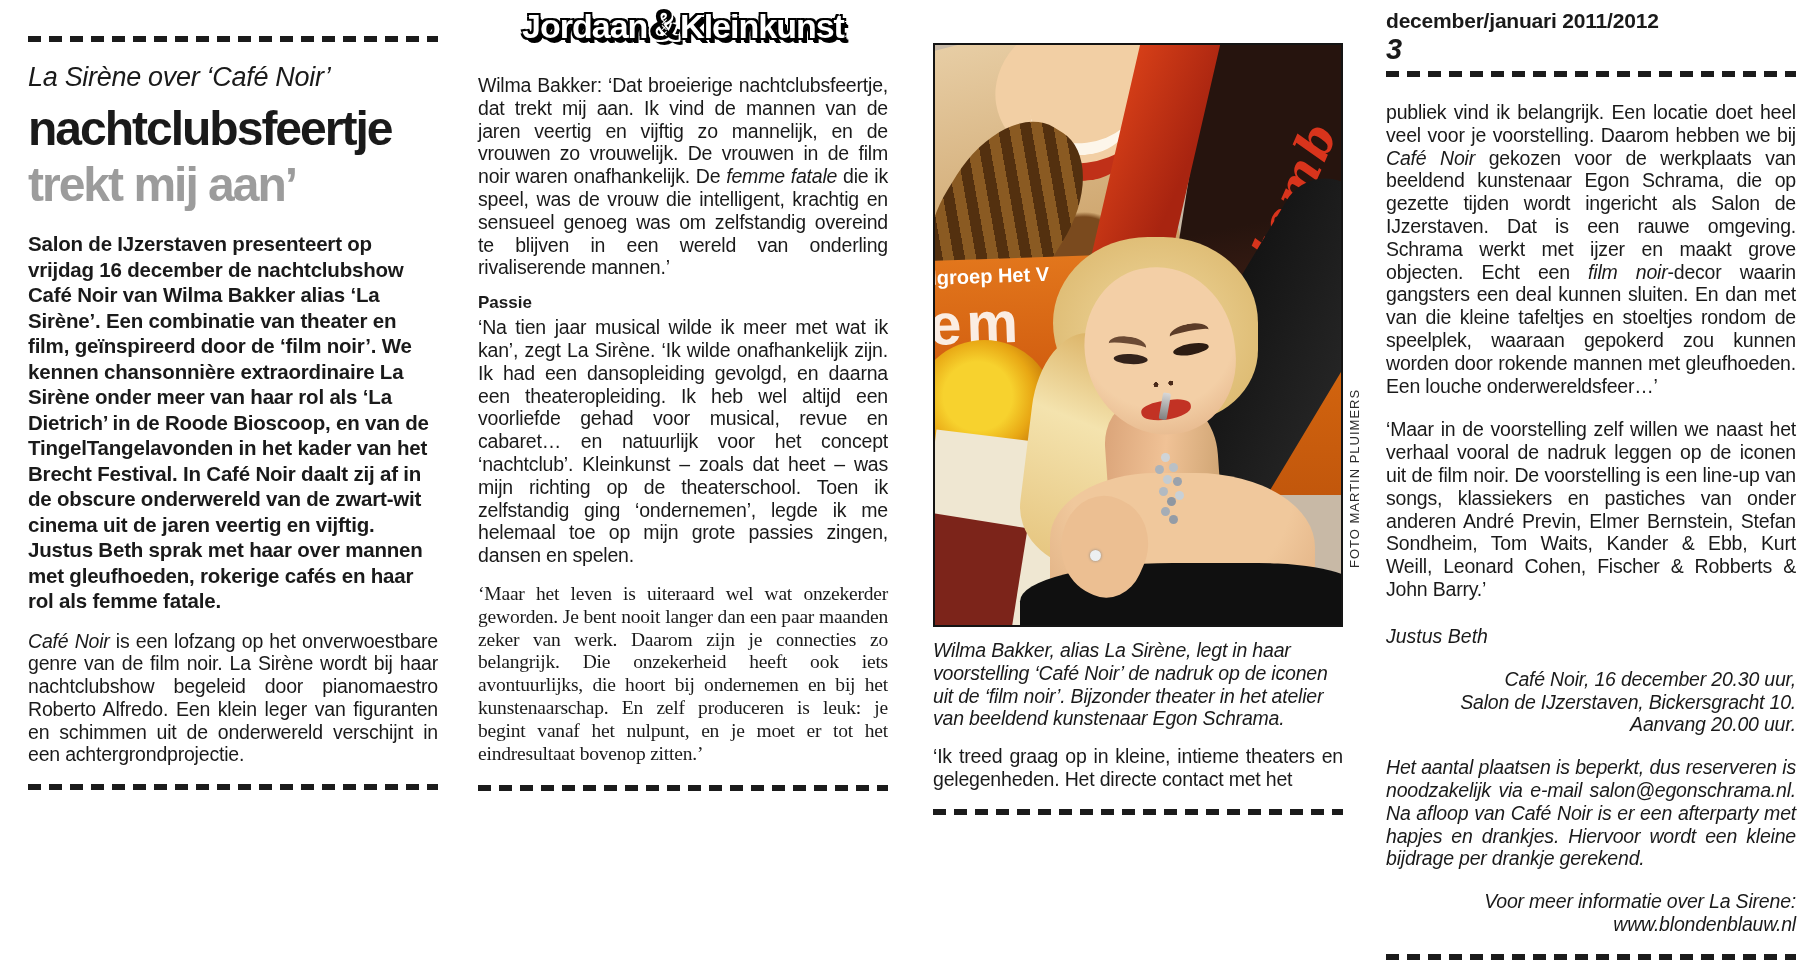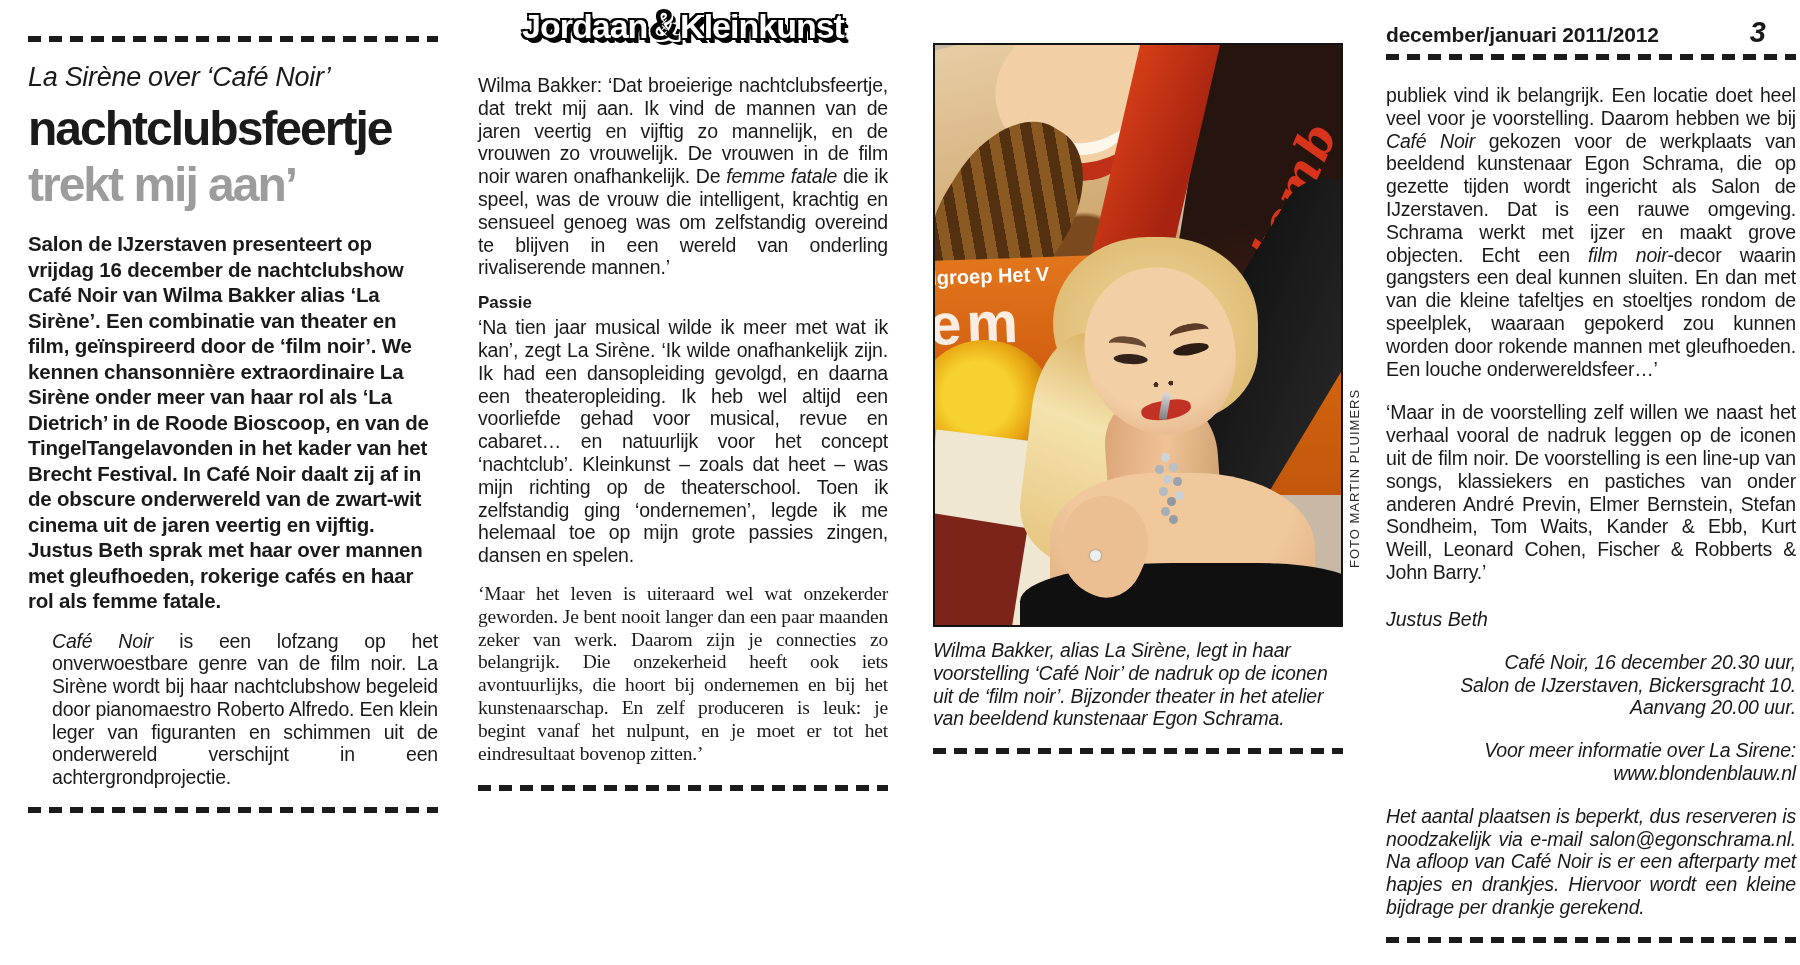--- a/index.html
+++ b/index.html
@@ -16,21 +16,21 @@
 
   .rule{height:6px;background:repeating-linear-gradient(90deg,#1b1b1b 0 13px,transparent 13px 21px);}
 
   
   .rule-top1{margin-top:36px;}
   .kicker{margin-top:20px;font-style:italic;font-size:27px;letter-spacing:-0.3px;}
   .headline{margin-top:8px;font-weight:bold;font-size:48px;line-height:56px;letter-spacing:-2px;}
   .headline .h-gray{color:#9c9c9c;}
   .intro{margin-top:18px;font-weight:bold;font-size:20.5px;line-height:25.5px;text-align:left;letter-spacing:-0.2px;}
   .body-text{font-size:19.5px;line-height:22.8px;text-align:justify;letter-spacing:-0.2px;}
-  .p-col1{margin-top:16px;margin-left:24px;}
+  .p-col1{margin-top:16px;}
   .rule-bot1{margin-top:18px;}
 
   
   .logo{
     margin-top:4px;height:44px;display:flex;justify-content:center;align-items:center;
     font-weight:bold;font-size:34px;letter-spacing:-1px;white-space:nowrap;
   }
   .logo .wordmark{
     color:#fff;
     text-shadow:-2px -2px 0 #000,2px -2px 0 #000,-2px 2px 0 #000,2px 2px 0 #000,3px 4px 0 #000,4px 5px 0 #000;
@@ -124,21 +124,21 @@
   .photo-credit{
     position:absolute;left:414px;top:388px;height:180px;width:18px;
     writing-mode:vertical-rl;transform:rotate(180deg);
     font-size:13px;letter-spacing:1px;color:#2b2b2b;white-space:nowrap;
   }
   .caption{margin-top:12px;font-style:italic;font-size:19.5px;line-height:22.8px;letter-spacing:-0.2px;text-align:left;}
   .p-col3{margin-top:15px;}
   .rule-bot3{margin-top:18px;}
 
   
-  .dateline{margin-top:16px;display:flex;justify-content:space-between;align-items:baseline;}
+  .dateline{margin-top:9px;display:flex;justify-content:space-between;align-items:baseline;flex-direction:column;}
   .issue-date{font-weight:bold;font-size:21px;letter-spacing:-0.2px;}
   .page-number{font-weight:bold;font-style:italic;font-size:29px;margin-right:30px;}
   .rule-top4{margin-top:5px;}
   .p-c4-1{margin-top:24px;}
   .p-c4-2{margin-top:21px;}
   .byline{margin-top:24px;font-style:italic;font-size:19.5px;}
   .italic-block{font-style:italic;font-size:19.5px;line-height:22.8px;letter-spacing:-0.2px;white-space:pre-line;text-align:right;}
   .event-block{margin-top:20px;}
   .booking-block{margin-top:20px;white-space:normal;text-align:justify;}
   .info-block{margin-top:20px;}
@@ -208,32 +208,33 @@
       <div class="cig"></div>
     </div>
     <div class="strap"></div>
     <div class="black-top"></div>
     <div class="hand"></div>
     <div class="ring"></div>
     <div class="necklace"></div>
   </div>
   <div class="photo-credit">FOTO MARTIN PLUIMERS</div>
   <div class="caption">Wilma Bakker, alias La Sirène, legt in haar voorstelling ‘Café Noir’ de nadruk op de iconen uit de ‘film noir’. Bijzonder theater in het atelier van beeldend kunstenaar Egon Schrama.</div>
+  <div class="body-text p-col3">‘Ik treed graag op in kleine, intieme theaters en gelegenheden. Het directe contact met het</div>
   <div class="rule rule-bot3"></div>
 </div>
 
 <div class="column" id="col4">
   <div class="dateline">
     <span class="issue-date">december/januari 2011/2012</span>
     <span class="page-number">3</span>
   </div>
   <div class="rule rule-top4"></div>
   <div class="body-text p-c4-1"><span>publiek vind ik belangrijk. Een locatie doet heel veel voor je voorstelling. Daarom hebben we bij </span><span style="font-style: italic;">Café Noir</span><span> gekozen voor de werkplaats van beeldend kunstenaar Egon Schrama, die op gezette tijden wordt ingericht als Salon de IJzerstaven. Dat is een rauwe omgeving. Schrama werkt met ijzer en maakt grove objecten. Echt een </span><span style="font-style: italic;">film noir</span><span>-decor waarin gangsters een deal kunnen sluiten. En dan met van die kleine tafeltjes en stoeltjes rondom de speelplek, waaraan gepokerd zou kunnen worden door rokende mannen met gleufhoeden. Een louche onderwereldsfeer…’</span></div>
   <div class="body-text p-c4-2">‘Maar in de voorstelling zelf willen we naast het verhaal vooral de nadruk leggen op de iconen uit de film noir. De voorstelling is een line-up van songs, klassiekers en pastiches van onder anderen André Previn, Elmer Bernstein, Stefan Sondheim, Tom Waits, Kander &amp; Ebb, Kurt Weill, Leonard Cohen, Fischer &amp; Robberts &amp; John Barry.’</div>
   <div class="byline">Justus Beth</div>
   <div class="italic-block event-block">Café Noir, 16 december 20.30 uur,
 Salon de IJzerstaven, Bickersgracht 10.
 Aanvang 20.00 uur.</div>
+  <div class="italic-block booking-block">Het aantal plaatsen is beperkt, dus reserveren is noodzakelijk via e-mail salon@egonschrama.nl. Na afloop van Café Noir is er een afterparty met hapjes en drankjes. Hiervoor wordt een kleine bijdrage per drankje gerekend.</div>
   <div class="italic-block info-block">Voor meer informatie over La Sirene:
 www.blondenblauw.nl</div>
-  <div class="italic-block booking-block">Het aantal plaatsen is beperkt, dus reserveren is noodzakelijk via e-mail salon@egonschrama.nl. Na afloop van Café Noir is er een afterparty met hapjes en drankjes. Hiervoor wordt een kleine bijdrage per drankje gerekend.</div>
   <div class="rule rule-bot4"></div>
 </div>
 
 </body></html>

